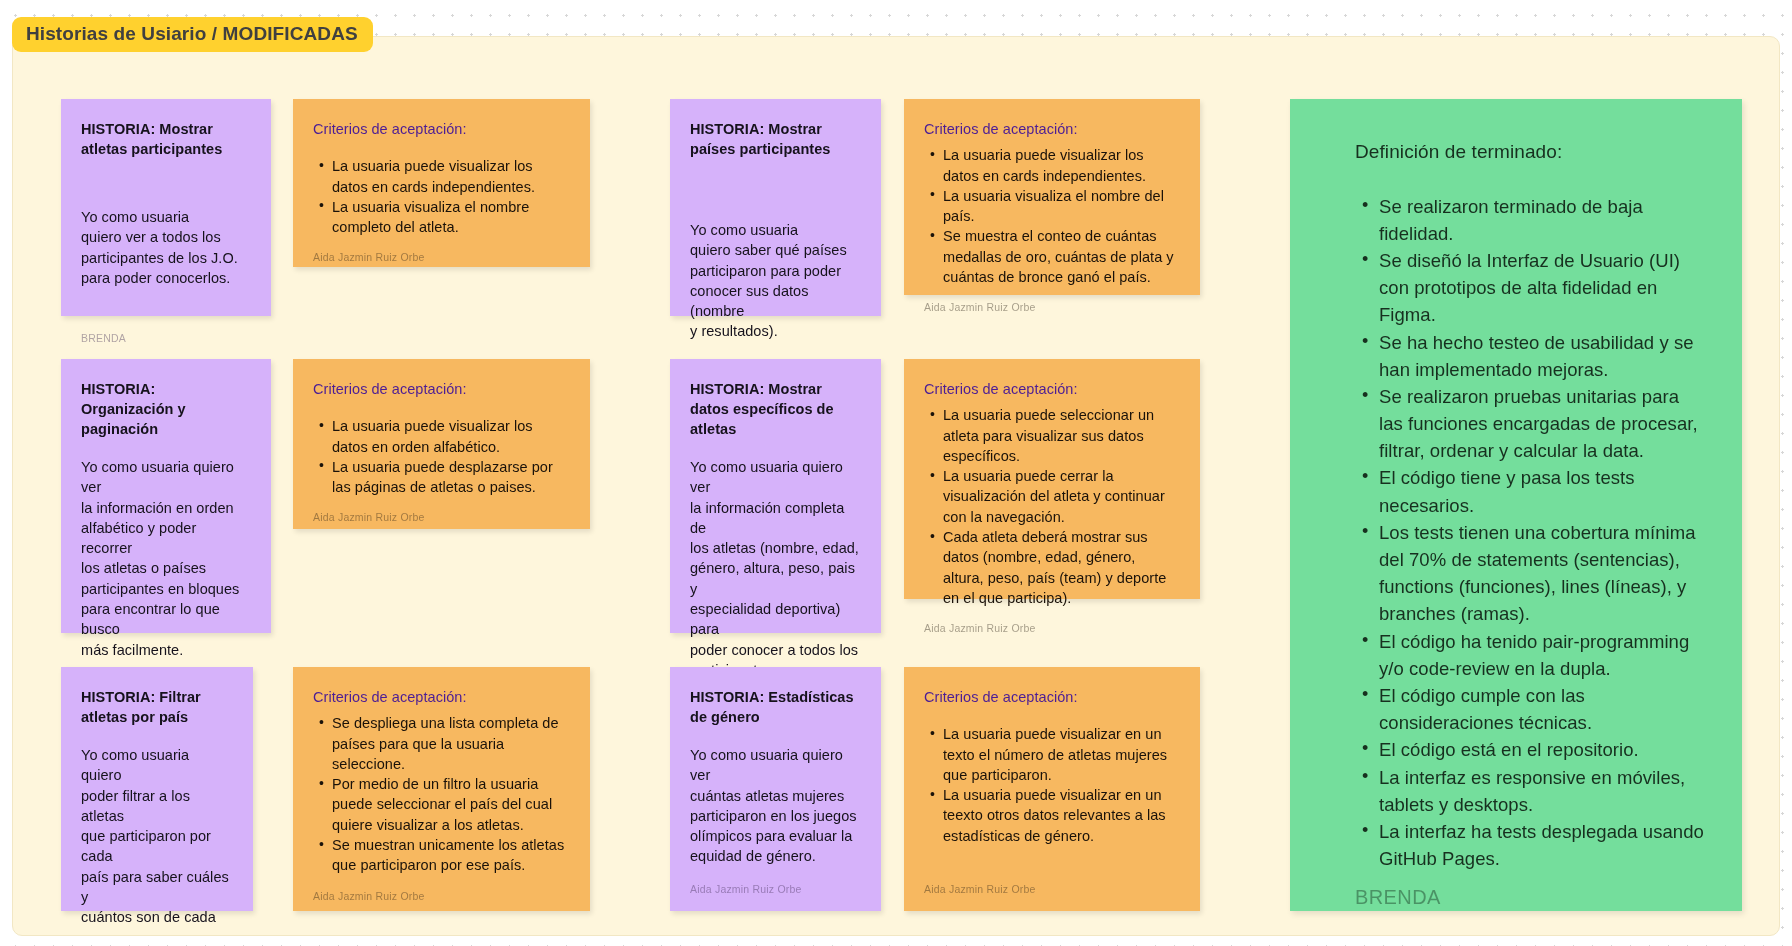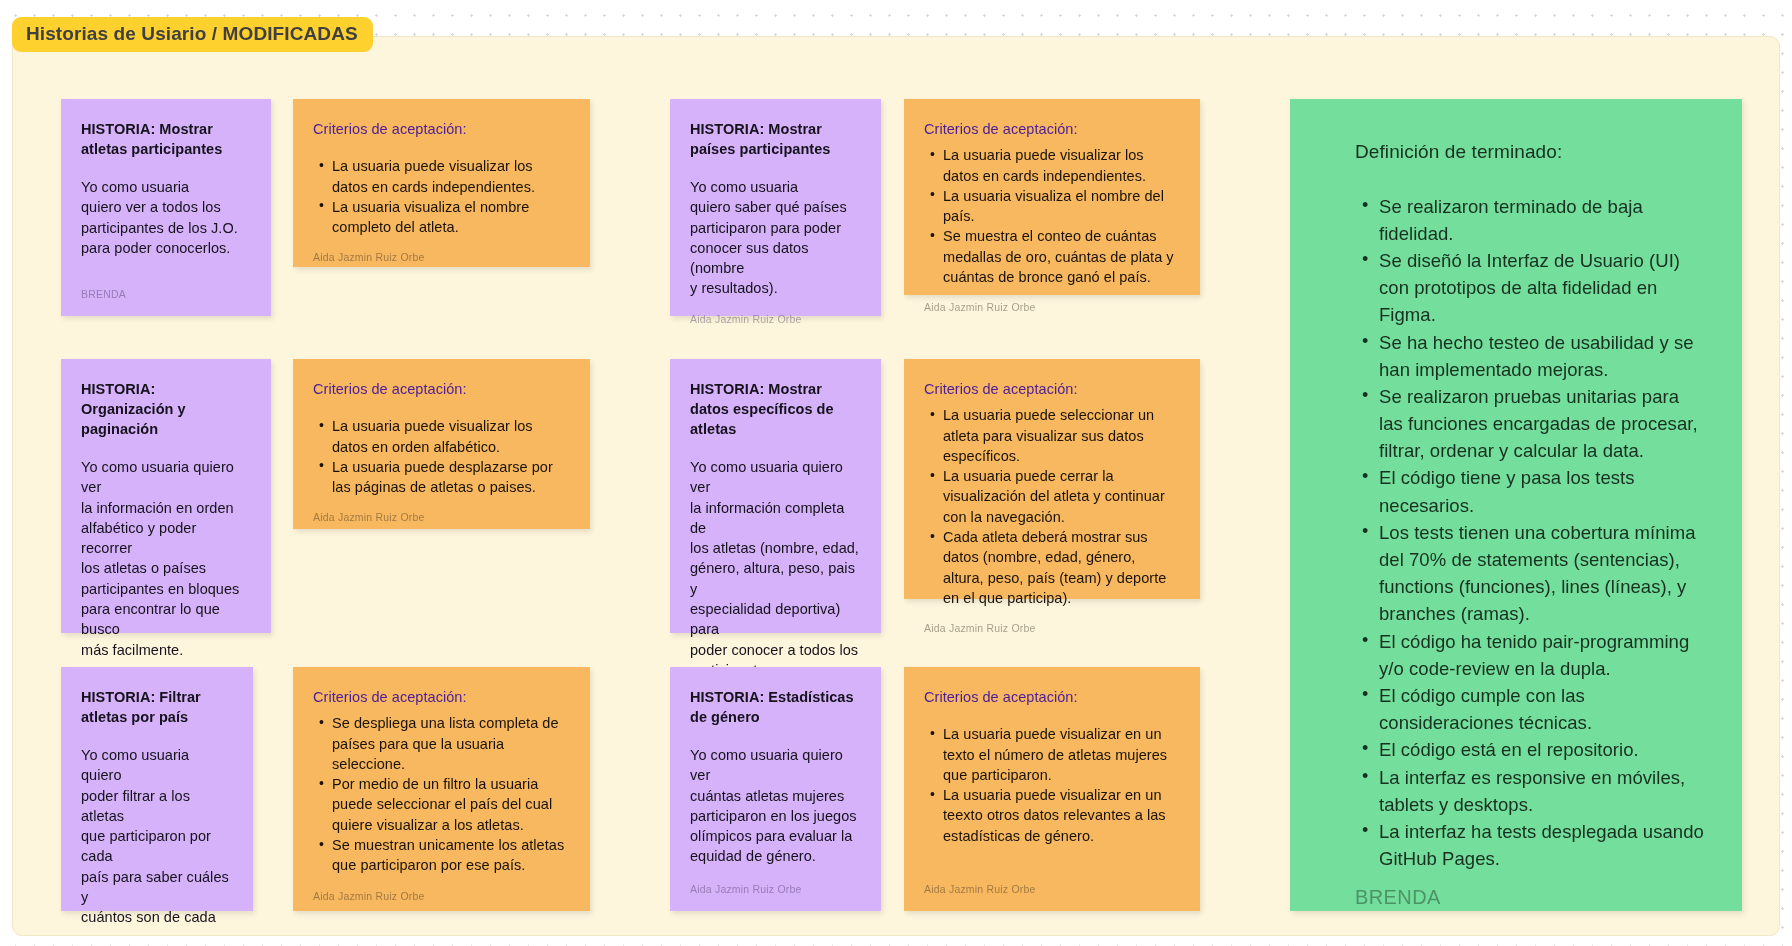--- a/index.html
+++ b/index.html
@@ -184,39 +184,39 @@
   }
 </style>
 </head>
 <body>
 
 <div class="title-chip">Historias de Usiario / MODIFICADAS</div>
 
 <div class="frame">
   <div class="board">
 
-    <div class="note purple" style="left:48px; top:62px; width:210px; height:217px;">
+    <div class="note purple" style="left:48px; top:62px; width:210px; height:217px;gap:30px;">
       <div class="story-title">HISTORIA: Mostrar atletas participantes</div>
       <div class="story-body">Yo como usuaria
 quiero ver a todos los
 participantes de los J.O.
 para poder conocerlos.</div>
       <div class="author purple-author">BRENDA</div>
     </div>
 
     <div class="note orange" style="left:280px; top:62px; width:297px; height:168px;">
       <div class="crit-title">Criterios de aceptación:</div>
       <ul class="crit-list spaced">
         <li>La usuaria puede visualizar los datos en cards independientes.</li>
         <li>La usuaria visualiza el nombre completo del atleta.</li>
       </ul>
       <div class="author">Aida Jazmin Ruiz Orbe</div>
     </div>
 
-    <div class="note purple" style="left:657px; top:62px; width:211px; height:217px;">
+    <div class="note purple" style="left:657px; top:62px; width:211px; height:217px;gap:43px;">
       <div class="story-title">HISTORIA: Mostrar países participantes</div>
       <div class="story-body">Yo como usuaria
 quiero saber qué países
 participaron para poder
 conocer sus datos (nombre
 y resultados).</div>
       <div class="author purple-author">Aida Jazmin Ruiz Orbe</div>
     </div>
 
     <div class="note orange" style="left:891px; top:62px; width:296px; height:196px;">

